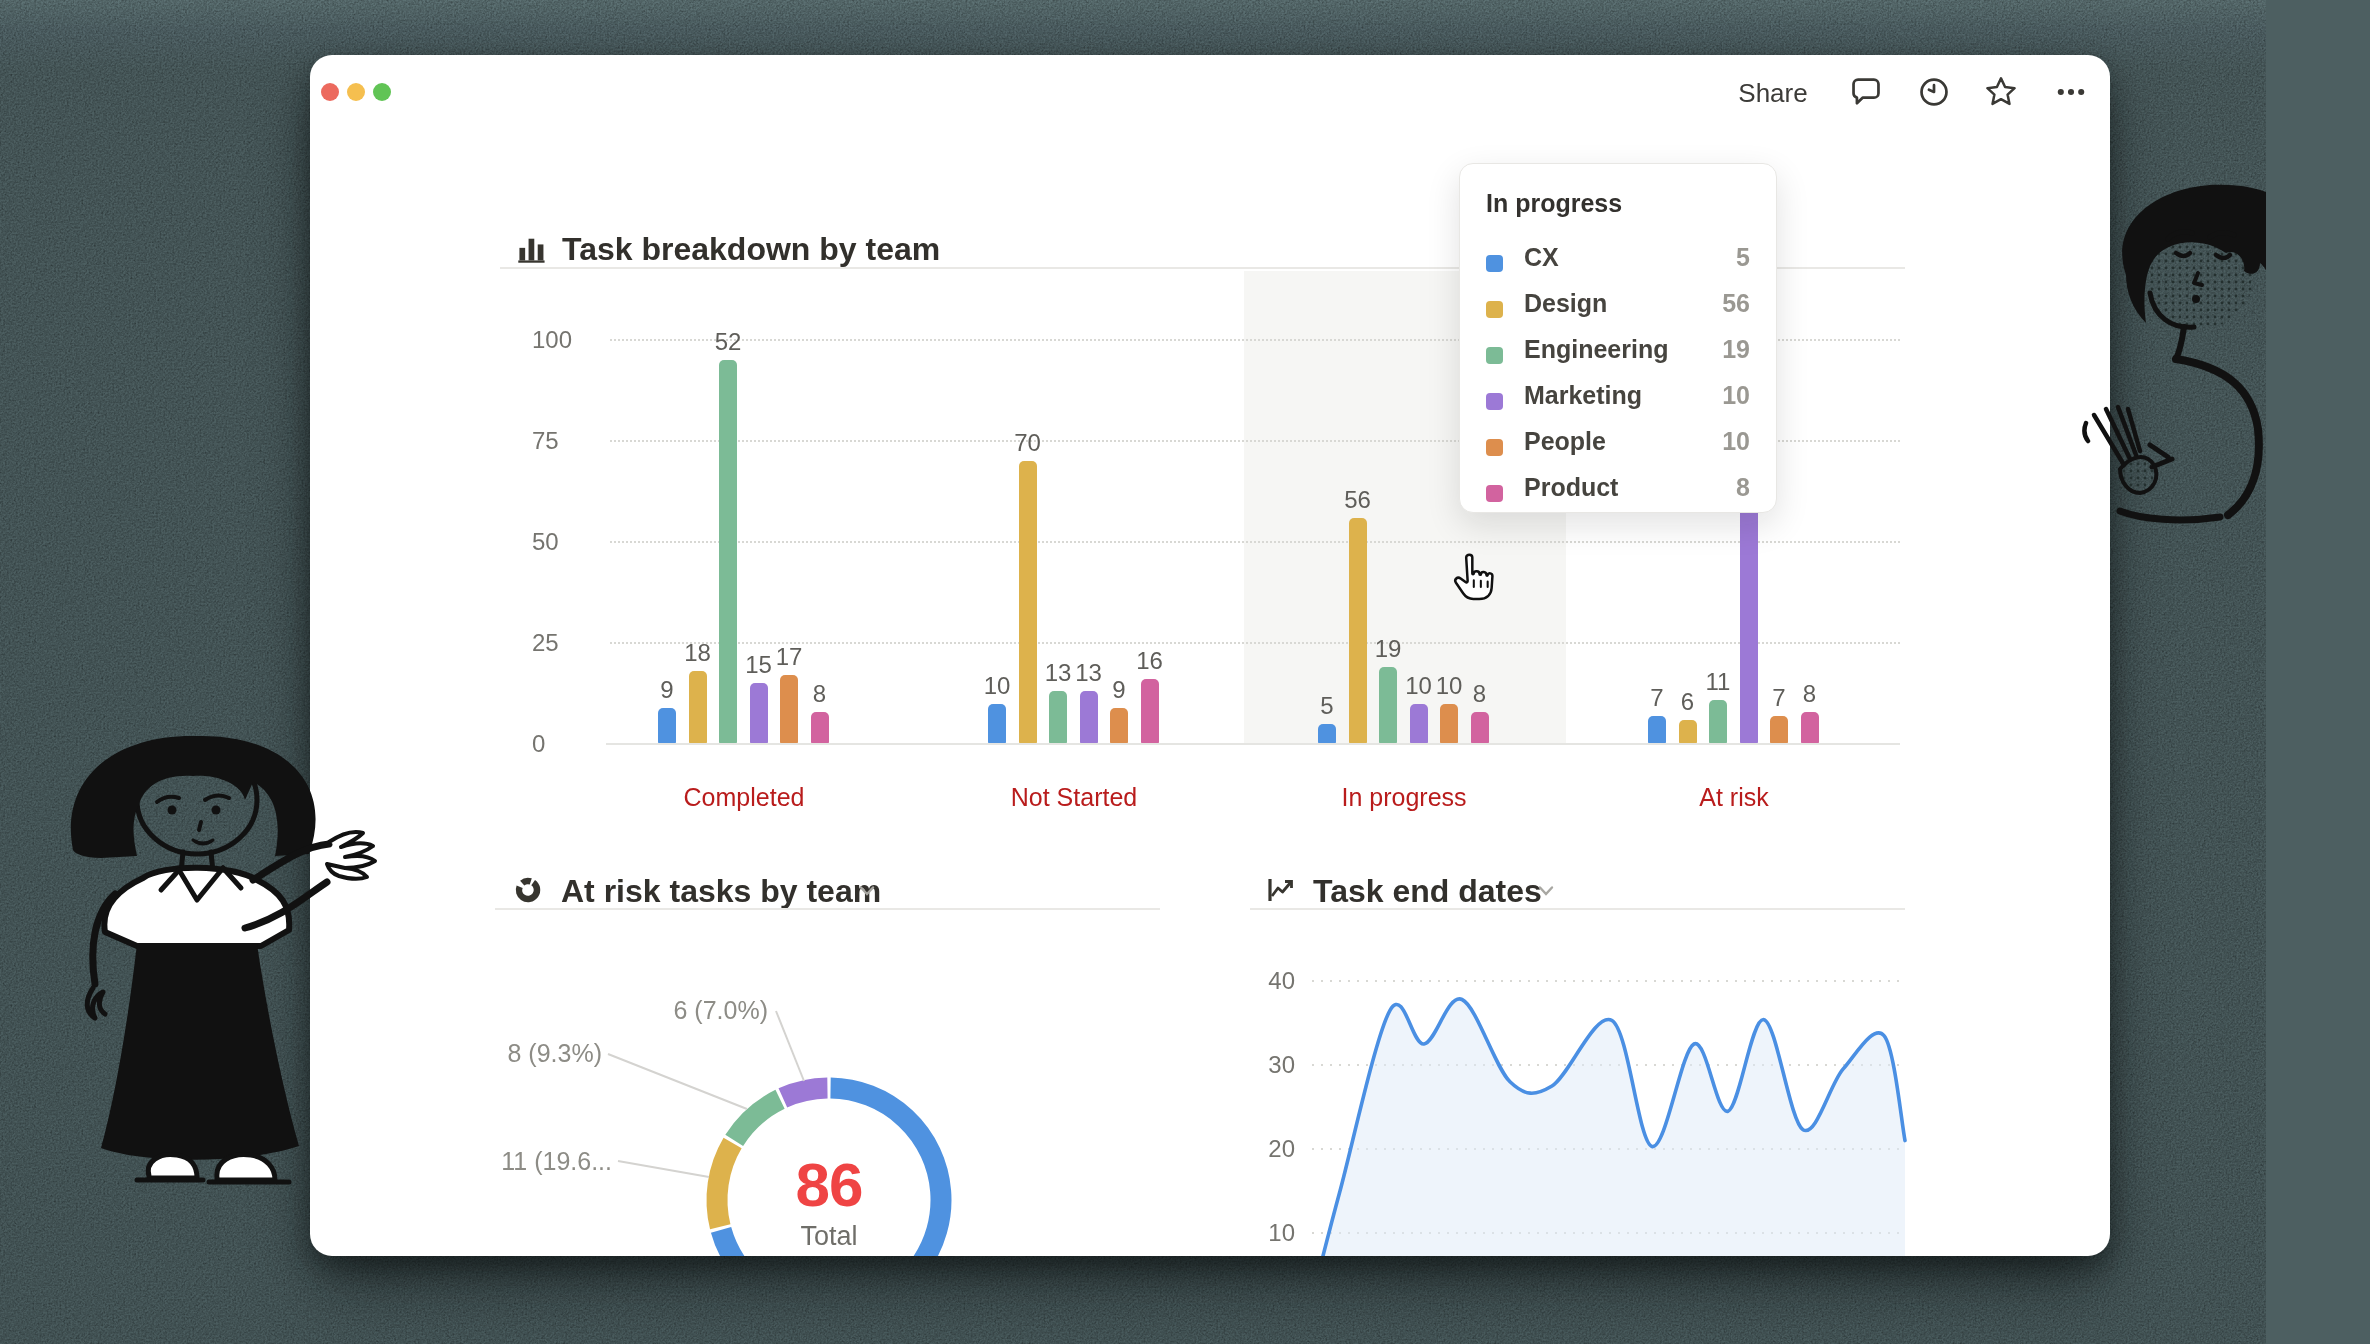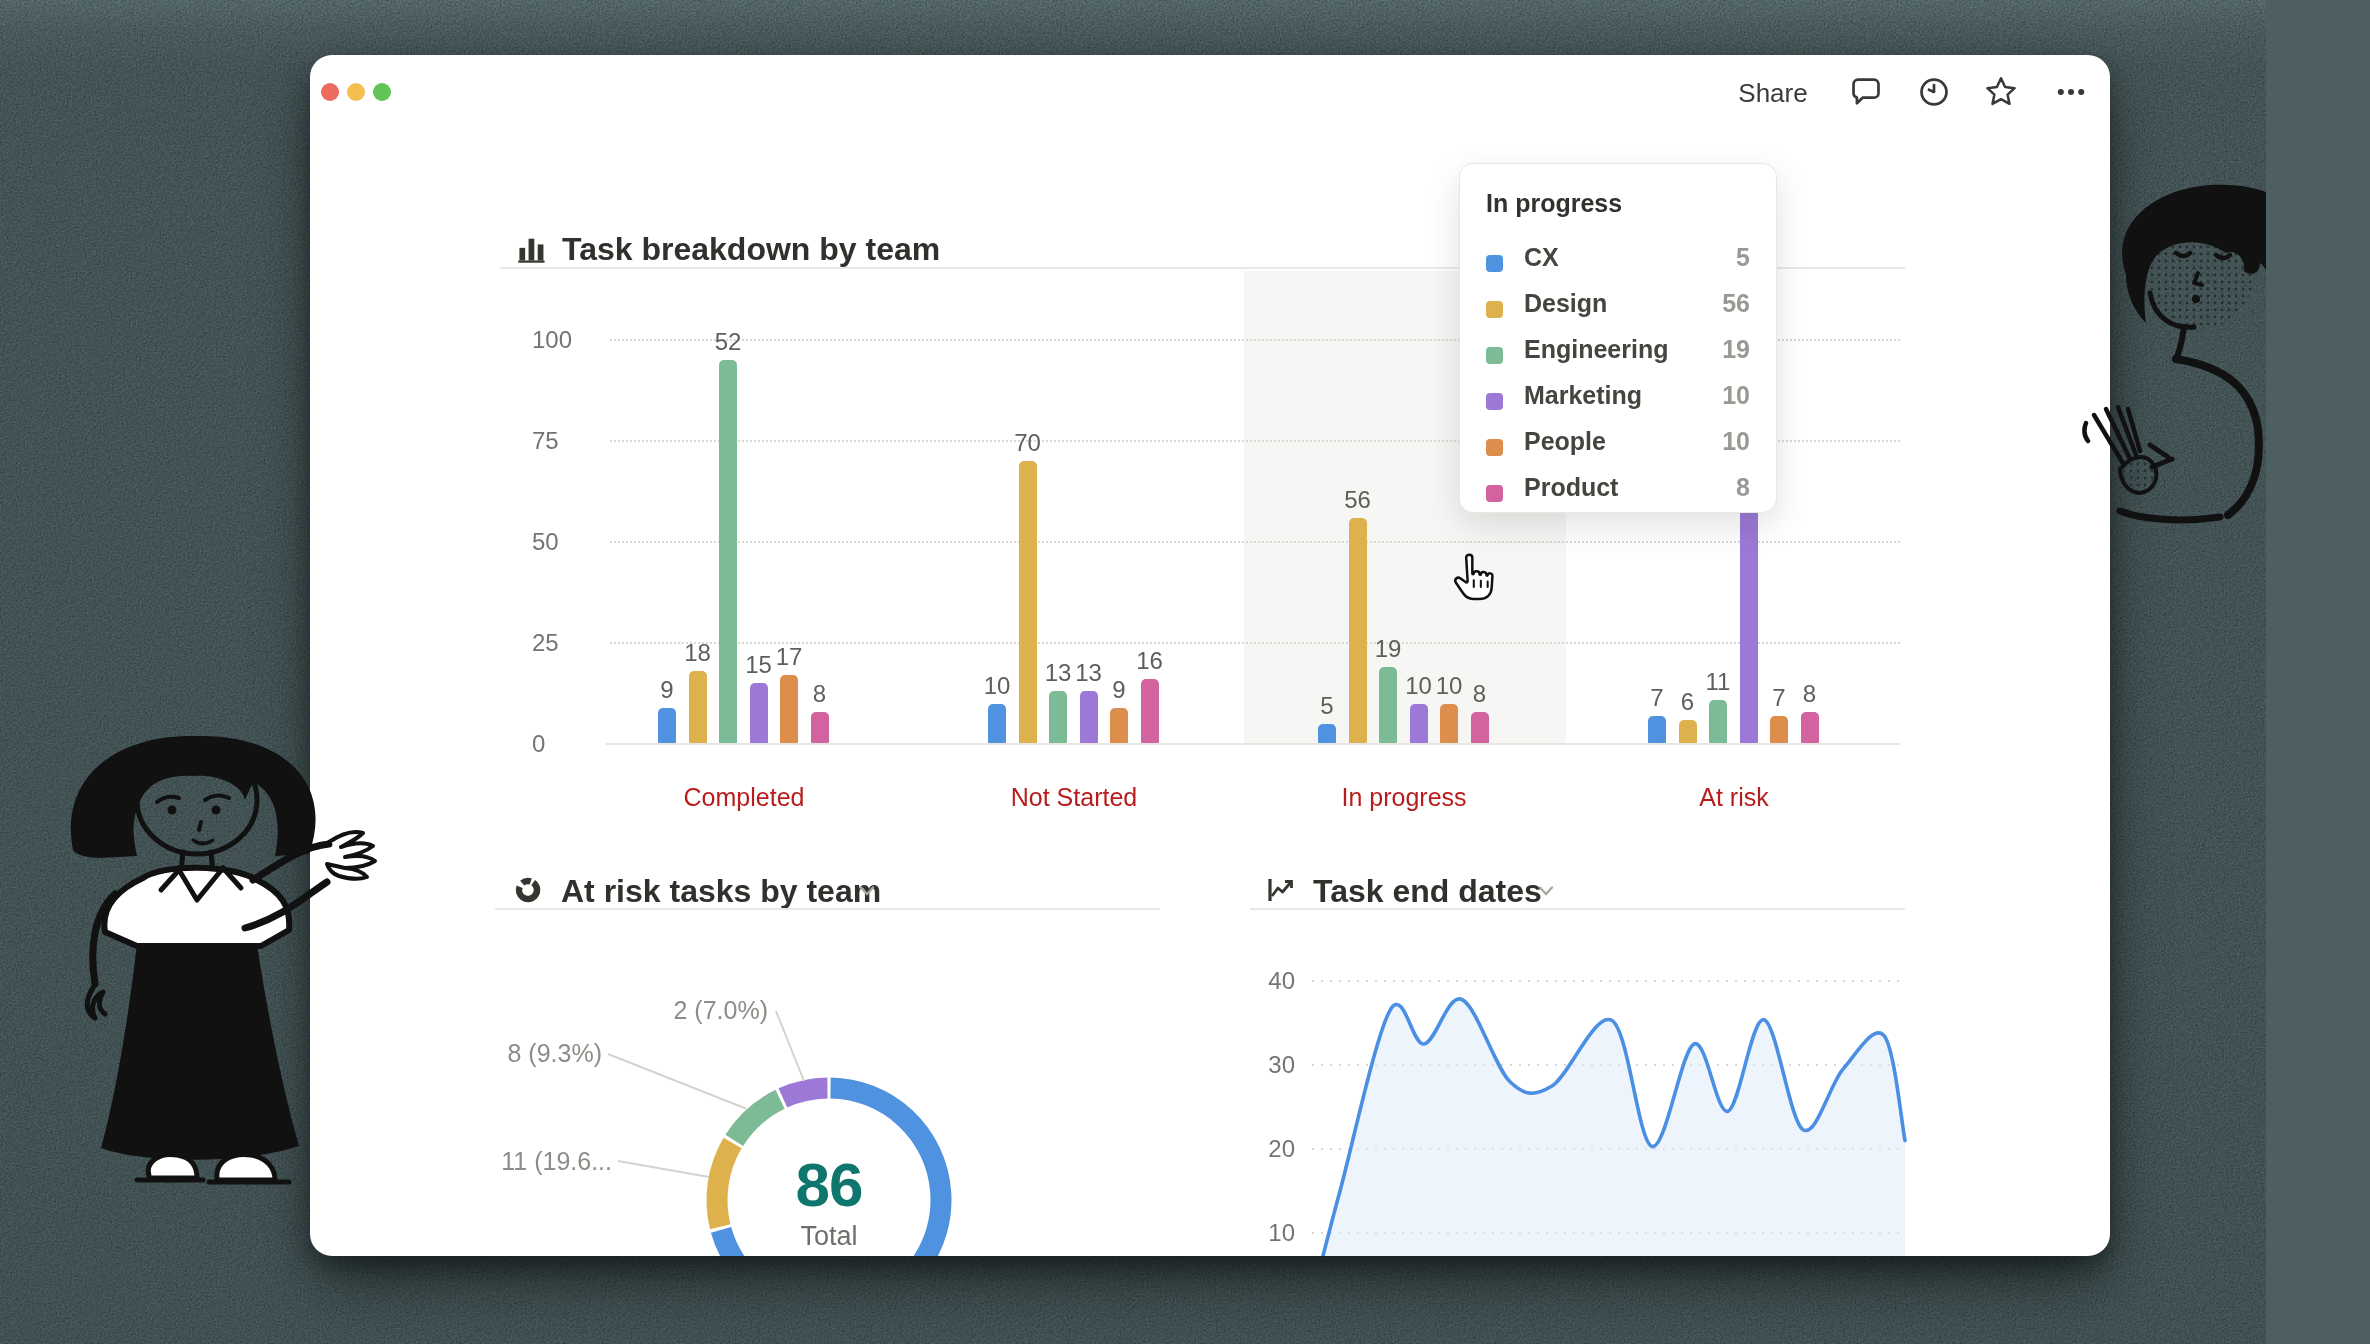--- a/index.html
+++ b/index.html
@@ -32,21 +32,21 @@
   .tooltip{position:absolute;left:1149px;top:108px;width:318px;height:350px;background:#fff;border:1px solid #e8e7e4;
            border-radius:14px;box-shadow:0 12px 34px rgba(15,15,15,.12);z-index:20;box-sizing:border-box;
            padding:24px 26px;}
   .tt-title{font-size:25px;font-weight:700;color:#33312e;line-height:30px;margin-bottom:8px;}
   .tt-row{display:flex;align-items:flex-end;height:46px;font-weight:bold;}
   .tt-swatch{width:17px;height:17px;border-radius:4px;margin-right:21px;flex:none;}
   .tt-label{font-size:25px;color:#46443f;flex:1;}
   .tt-value{font-size:25px;color:#9a9892;}
   
   .donut-center-num{position:absolute;left:419px;top:1094px;width:200px;text-align:center;
-                    font-size:62px;font-weight:700;color:#0f766e;letter-spacing:-1px;}
+                    font-size:62px;font-weight:700;color:#ef4444;letter-spacing:-1px;}
   .donut-center-cap{position:absolute;left:419px;top:1166px;width:200px;text-align:center;font-size:27px;color:#6f6e69;}
   .donut-label{position:absolute;width:200px;text-align:right;font-size:25px;color:#8d8c86;white-space:nowrap;}
   
   .ln-tick{position:absolute;left:925px;width:60px;text-align:right;font-size:24px;color:#75746f;line-height:28px;}
   .cursor{position:absolute;left:1140px;top:498px;z-index:30;}
   .doodle{position:absolute;z-index:40;pointer-events:none;}
 </style>
 </head>
 <body>
 
@@ -204,21 +204,21 @@
 
     <svg class="abs" style="left:339px;top:965px;" width="360" height="360" id="donutSvg">
         <path d="M 181.56376419798428 68.01091731095792 A 112 112 0 1 1 72.04791641779505 209.83869384307292" fill="none" stroke="#4f92e0" stroke-width="21"></path>
         <path d="M 71.2568600820767 206.81286110788918 A 112 112 0 0 1 83.592265115261 122.99518744532284" fill="none" stroke="#ddb24c" stroke-width="21"></path>
         <path d="M 85.22152082274258 120.32555082075594 A 112 112 0 0 1 131.0495761147587 79.26343265002922" fill="none" stroke="#7cbb96" stroke-width="21"></path>
         <path d="M 133.8813911885982 77.93593227143603 A 112 112 0 0 1 178.4362358020156 68.01091731095792" fill="none" stroke="#9c79d6" stroke-width="21"></path>
       </svg>
     <div class="donut-center-num">86</div>
     <div class="donut-center-cap">Total</div>
 
-    <div class="donut-label" style="left:258px;top:941px;">2 (7.0%)</div>
+    <div class="donut-label" style="left:258px;top:941px;">6 (7.0%)</div>
     <div class="donut-label" style="left:92px;top:984px;">8 (9.3%)</div>
     <div class="donut-label" style="left:102px;top:1092px;">11 (19.6...</div>
     <svg class="abs" style="left:0;top:0;pointer-events:none;" width="1800" height="1201">
       <line x1="466" y1="956" x2="494" y2="1026" stroke="#d4d3d0" stroke-width="2"></line>
       <line x1="298" y1="999" x2="437" y2="1054" stroke="#d4d3d0" stroke-width="2"></line>
       <line x1="308" y1="1106" x2="399" y2="1122" stroke="#d4d3d0" stroke-width="2"></line>
     </svg>
 
     <svg class="hdr-icon" style="left:955px;top:820px;width:30px;height:30px;" viewBox="0 0 30 30">
       <path d="M5 4 L5 26" stroke="#37352f" stroke-width="3.2"></path>

